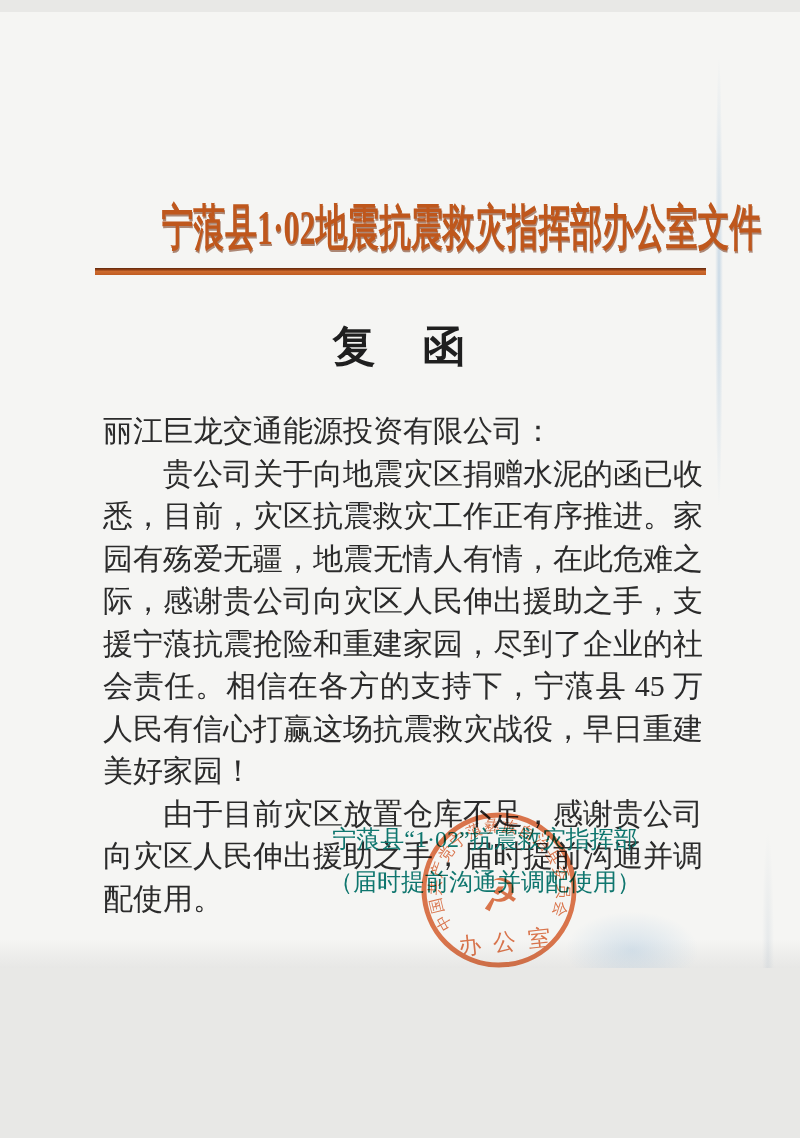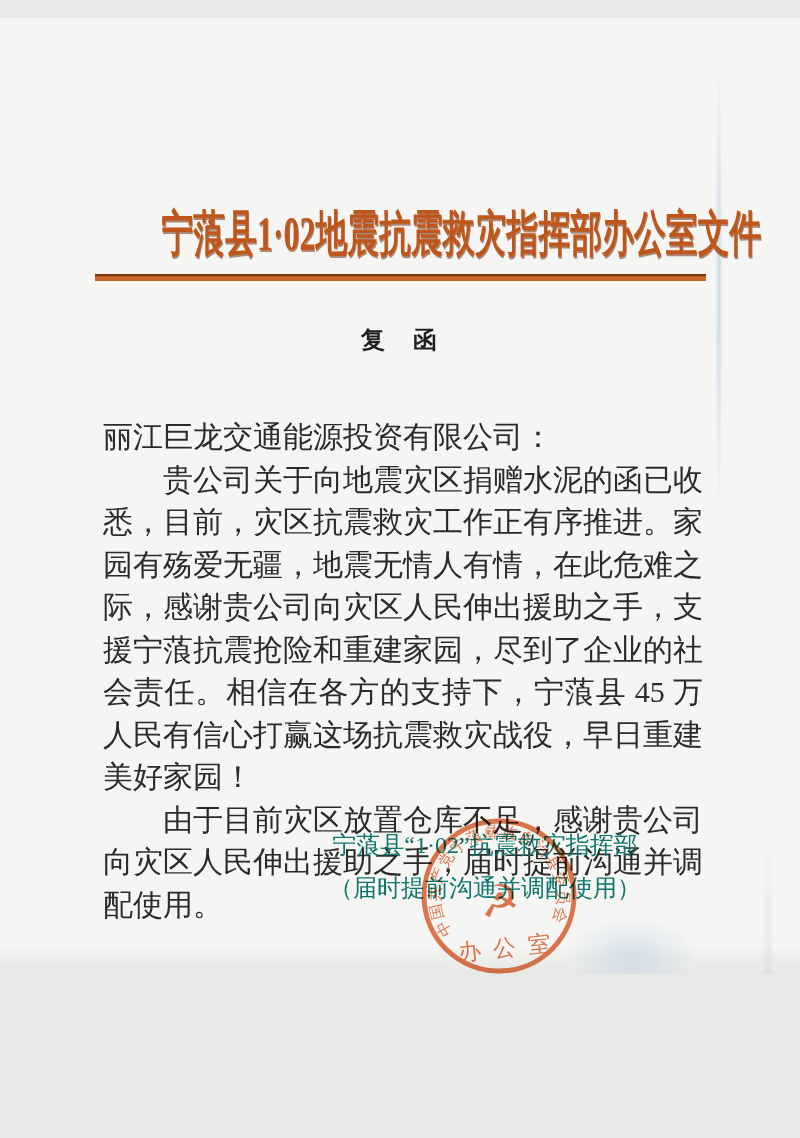--- a/index.html
+++ b/index.html
@@ -1,17 +1,17 @@
 <!DOCTYPE html>
 <html><head>
 <meta charset="utf-8">
 <style>
   html,body{margin:0;padding:0;background:#e8e8e6;}
   .page{
-    position:relative;width:800px;height:956px;margin:18px auto;
+    position:relative;width:800px;height:956px;margin:12px auto;
     background:#f5f5f3;overflow:hidden;
     font-family:"Liberation Serif","DejaVu Serif",serif;
   }
   
   .scan-stains{
     position:absolute;inset:0;pointer-events:none;
     background:
       radial-gradient(ellipse 95px 55px at 632px 938px, rgba(140,180,215,0.30), rgba(140,180,215,0) 70%),
       radial-gradient(ellipse 55px 38px at 705px 985px, rgba(150,185,215,0.18), rgba(150,185,215,0) 70%),
       radial-gradient(ellipse 5px 290px at 719px 270px, rgba(120,165,205,0.35), rgba(120,165,205,0) 78%),
@@ -26,21 +26,21 @@
     display:inline-block;font-size:49px;font-weight:bold;color:#bf571c;
     transform:scaleX(0.65);transform-origin:50% 50%;
     text-shadow:1px 1.5px 0 rgba(112,43,12,0.55);
   }
   .rule-thick{
     position:absolute;left:95px;top:256px;width:611px;height:7px;
     background:linear-gradient(to bottom,#5e2a0e 0%,#8a3a12 20%,#cd6a2d 50%,#c05c22 100%);
   }
   .doc-title{
     position:absolute;top:306px;left:0;width:800px;margin:0;text-align:center;
-    font-size:24px;font-weight:bold;color:#1f1f1f;letter-spacing:2px;
+    font-size:43px;font-weight:bold;color:#1f1f1f;letter-spacing:2px;
   }
   .body-text{
     position:absolute;left:103px;top:398px;width:600px;
     font-size:30px;line-height:42.5px;color:#2b2b2b;text-align:justify;
   }
   .body-text p{margin:0;}
   .para{text-indent:2em;}
   .signature{
     position:absolute;left:255px;top:806px;width:460px;text-align:center;
     font-size:24px;line-height:42.5px;color:#0f766e;

